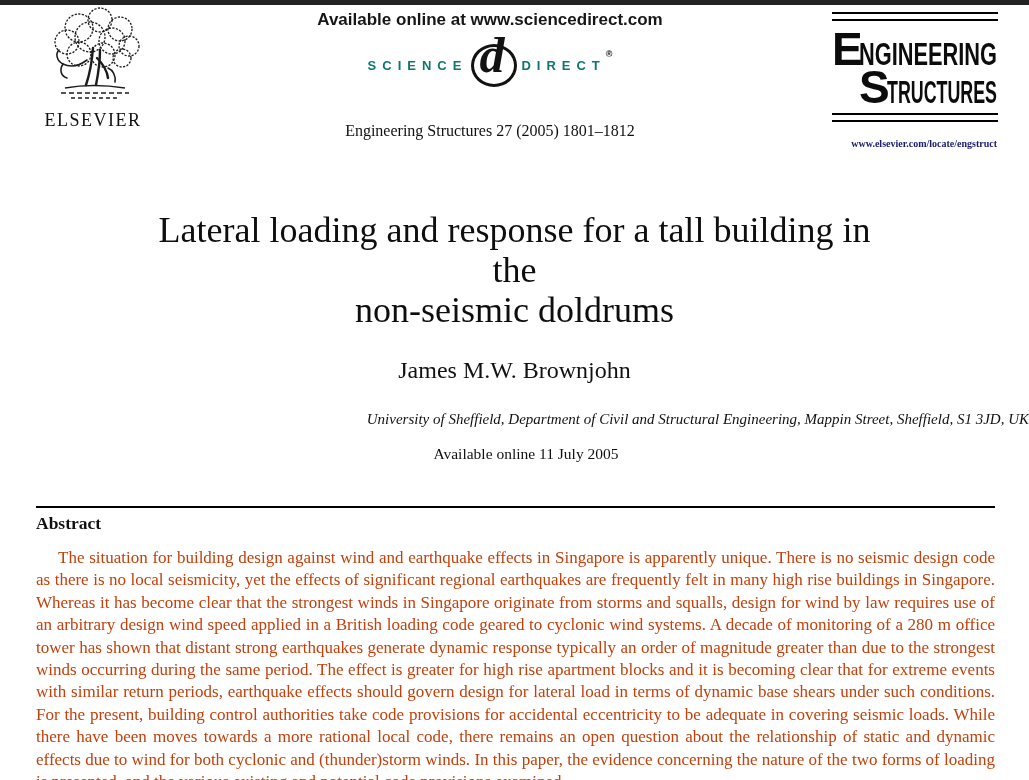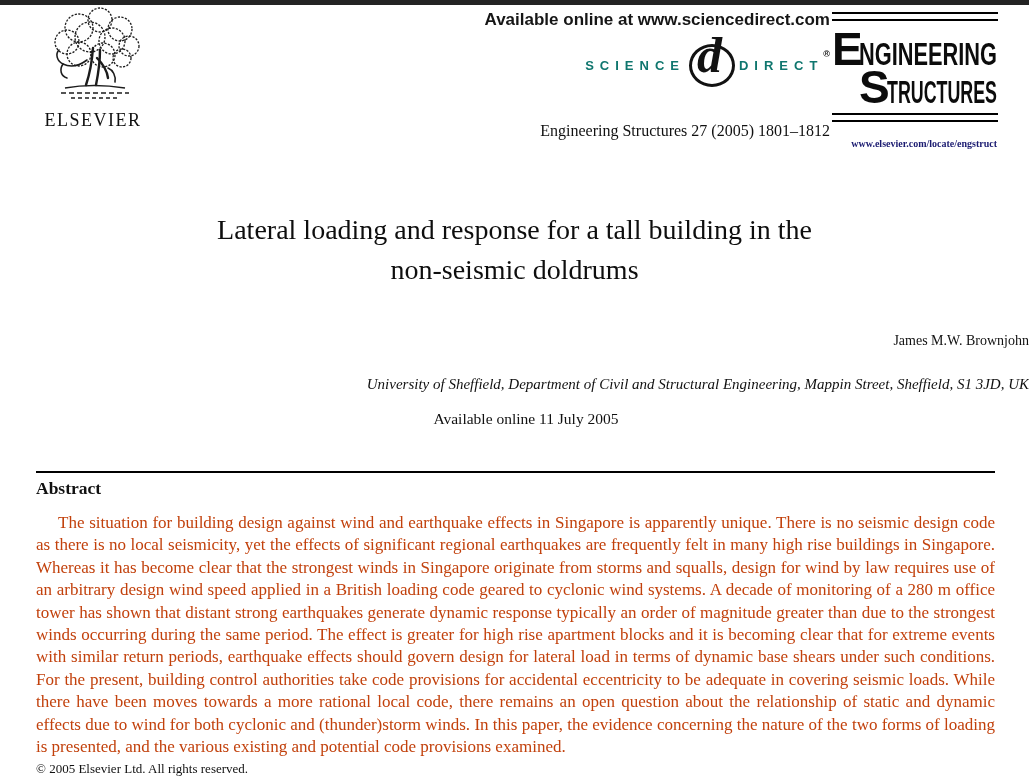--- a/index.html
+++ b/index.html
@@ -23,21 +23,21 @@
     width: 118px; text-align: center;
   }
   .elsevier-word {
     margin-top: 2px;
     font-size: 18px; letter-spacing: 1.5px;
     font-family: "Liberation Serif", serif;
     color: #111;
   }
   .center-head {
     position: absolute; left: 150px; top: 6px;
-    width: 680px; text-align: right;
+    width: 680px; text-align: center;
   }
   .avail {
     margin-top: 4px;
     font-family: "Liberation Sans", sans-serif;
     font-size: 17px; font-weight: 700; color: #161616;
   }
   .sd-logo {
     margin-top: 14px; height: 56px;
     white-space: nowrap;
   }
@@ -76,24 +76,24 @@
   .t-sm  { font-family: "Liberation Sans", sans-serif; font-weight: 700; font-size: 32px; fill: #0c0c0c; }
   .journal-url {
     position: absolute; top: 138px; right: 32px;
     font-size: 10px; white-space: nowrap; font-weight: bold;
   }
 
   
   main { position: absolute; top: 0; left: 0; width: 100%; }
   .title {
     margin: 210px auto 0 auto; width: 760px;
-    font-size: 28px; font-weight: 400; line-height: 40px;
+    font-size: 36px; font-weight: 400; line-height: 40px;
     text-align: center; color: #0e0e0e;
   }
-  .author { margin-top: 43px; text-align: right; font-size: 14px; }
+  .author { margin-top: 27px; text-align: center; font-size: 24px; }
   .affil  { margin-top: 27px; text-align: right; font-size: 15px; font-style: italic; }
   .avail-date { margin-top: 17px; text-align: center; font-size: 15.5px; margin-left: 23px; }
   .rule {
     margin: 43px 34px 0 36px;
     border: none; border-top: 2px solid #000; height: 0;
   }
   .abs-head { margin: 5px 0 0 36px; font-size: 17.5px; font-weight: 700; }
   .abs-text {
     margin: 13px 34px 0 36px;
     font-size: 17px; line-height: 22.4px;

